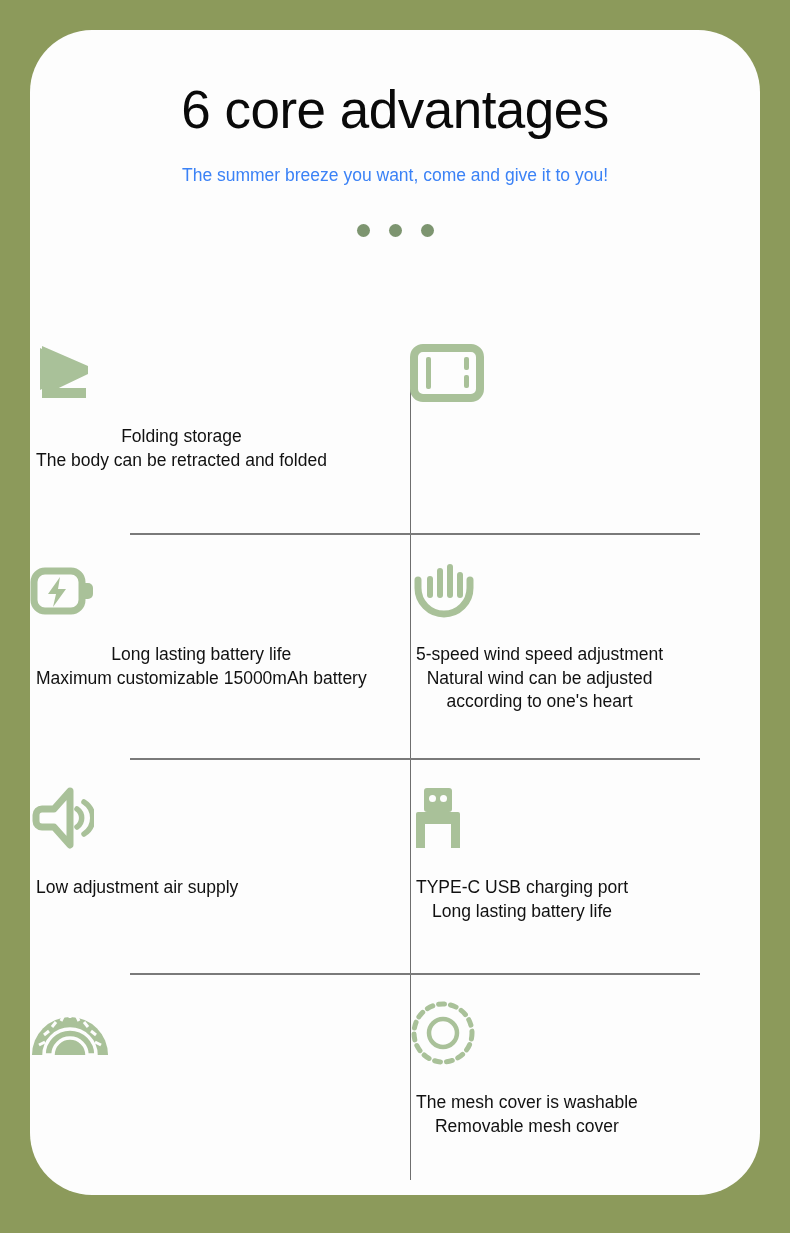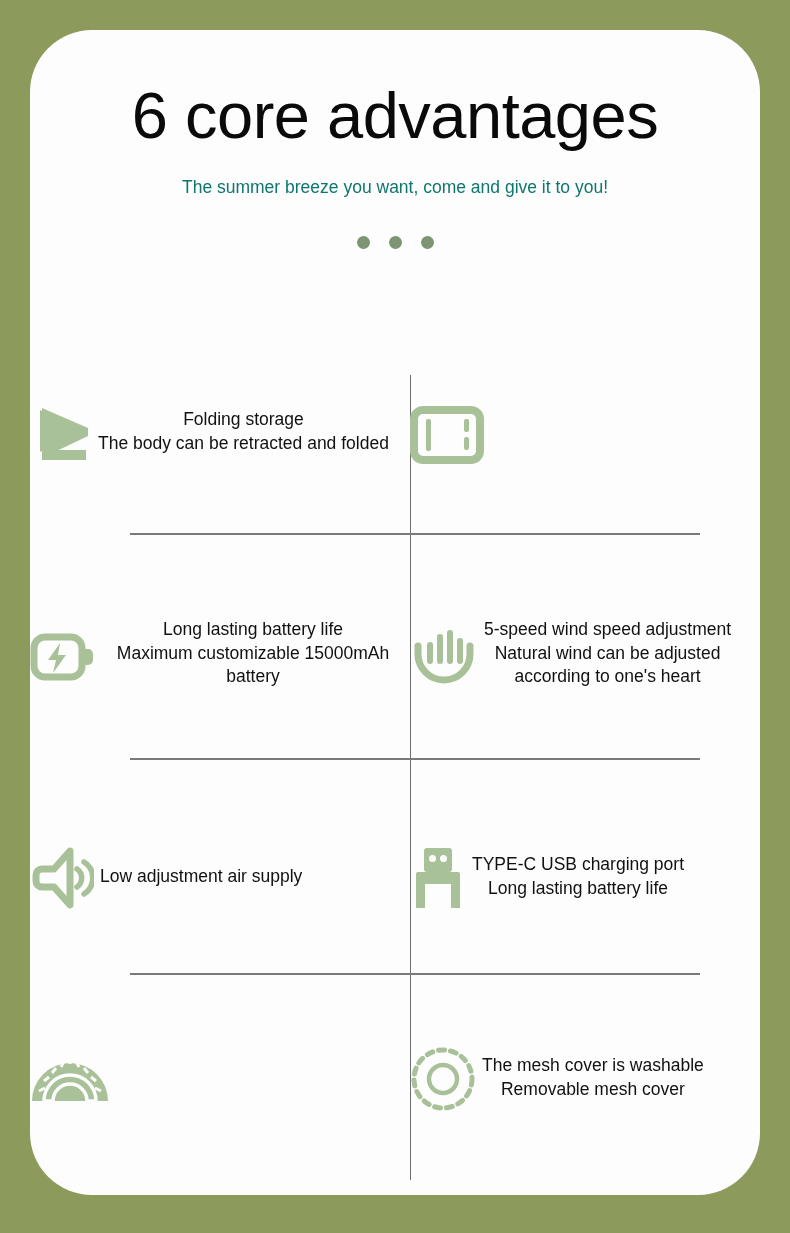--- a/index.html
+++ b/index.html
@@ -31,31 +31,31 @@
   }
   .header {
     position: absolute;
     left: 0;
     top: 0;
     width: 730px;
     padding-top: 52px;
     text-align: center;
   }
   .title {
-    font-size: 65px;
+    font-size: 53px;
     font-weight: 400;
     color: #0a0a0a;
     letter-spacing: -0.5px;
     line-height: 1.05;
     margin: 0;
     font-family: "Liberation Sans", sans-serif;
   }
   .subtitle {
     font-size: 17.5px;
-    color: #0f766e;
+    color: #3b82f6;
     margin: 0;
     padding-top: 27px;
     font-weight: 400;
   }
   .dots {
     display: flex;
     justify-content: center;
     gap: 19px;
     padding-top: 38px;
   }
@@ -94,21 +94,22 @@
     position: absolute;
     left: 0;
     top: 0;
     width: 730px;
     display: grid;
     grid-template-columns: 380px 350px;
     grid-template-rows: 218px 225px 215px 187px;
   }
   .cell {
     display: flex;
-    align-items: center;
+    flex-direction: column;
+    align-items: flex-start;
     box-sizing: border-box;
   }
   .cell-icon {
     display: flex;
     align-items: center;
     justify-content: center;
     height: 72px;
     margin-top: 28px;
   }
   .cell-text {

